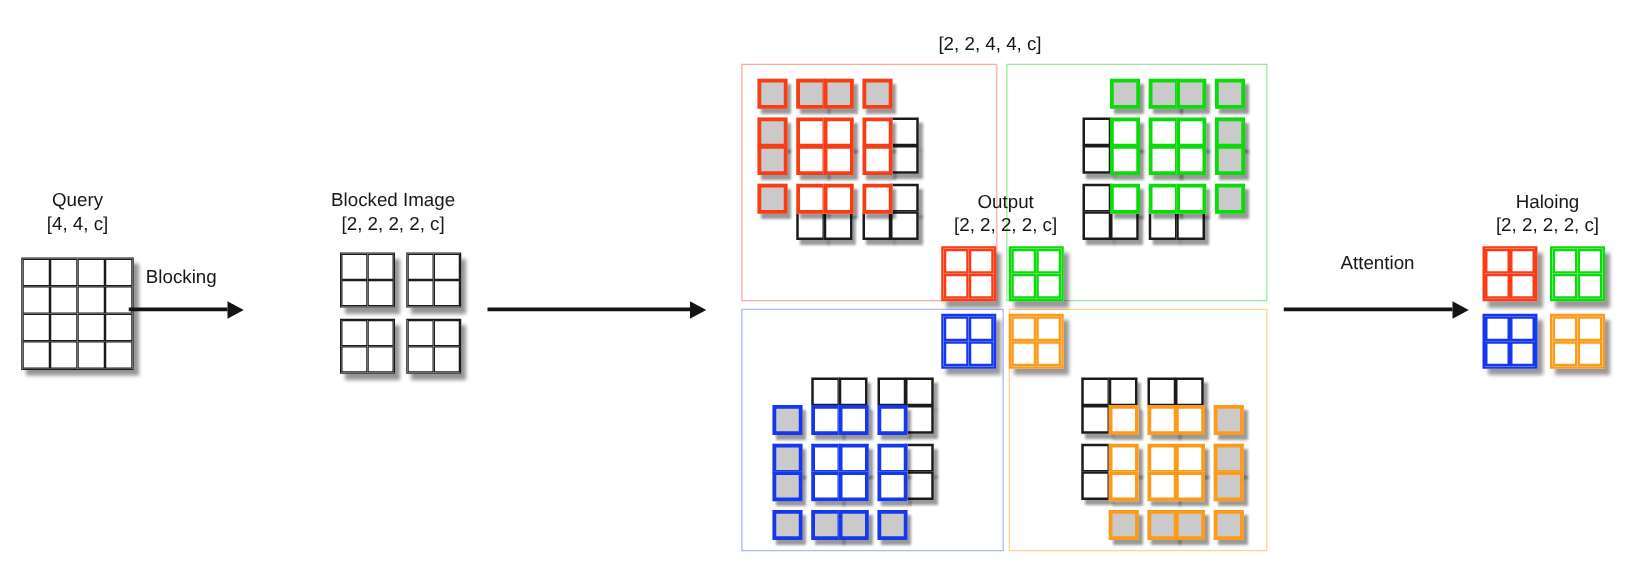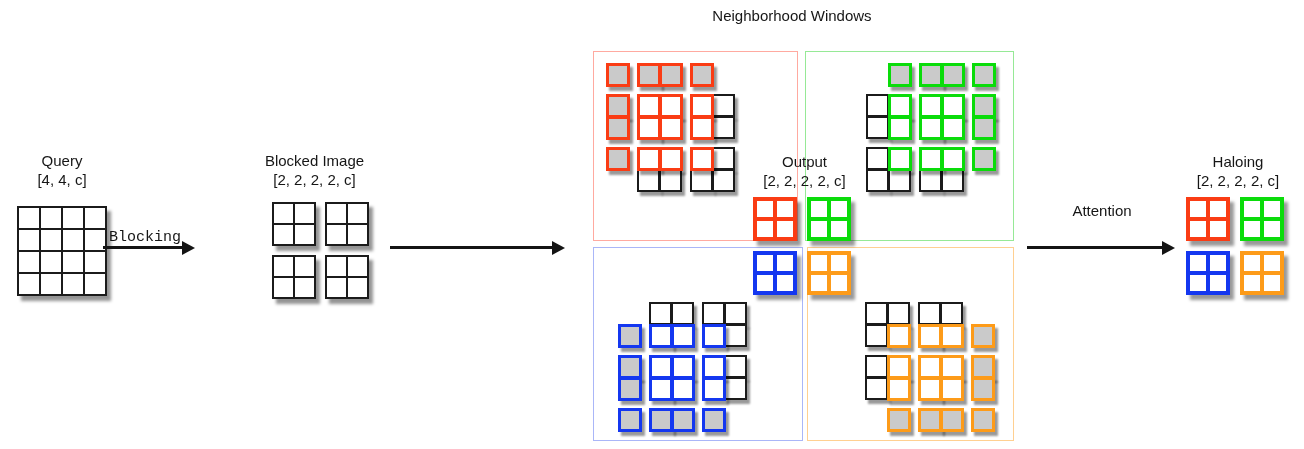--- a/index.html
+++ b/index.html
@@ -64,21 +64,21 @@
       <div class="gcell"></div>
       <div class="gcell"></div>
       <div class="gcell"></div>
       <div class="gcell"></div>
       <div class="gcell"></div>
       <div class="gcell"></div>
       <div class="gcell"></div>
       <div class="gcell"></div>
     </div>
 
-  <div class="lbl" style="left:99px; top:229px; width:92px;font-family:Liberation Mono, monospace;">Blocking</div>
+  <div class="lbl" style="left:99px; top:213px; width:92px;">Blocking</div>
   <div class="arrow" style="left:103px; top:246px; width:79px;"></div>
 
   <div class="lbl" style="left:264px; top:152px; width:101px;">Blocked Image</div>
   <div class="lbl" style="left:264px; top:171px; width:101px;">[2, 2, 2, 2, c]</div>
   <div class="grid grid2" style="left:272px; top:202px;">
       <div class="gcell"></div>
       <div class="gcell"></div>
       <div class="gcell"></div>
       <div class="gcell"></div>
     </div>
@@ -96,21 +96,21 @@
     </div>
   <div class="grid grid2" style="left:325px; top:255px;">
       <div class="gcell"></div>
       <div class="gcell"></div>
       <div class="gcell"></div>
       <div class="gcell"></div>
     </div>
 
   <div class="arrow" style="left:390px; top:246px; width:162px;"></div>
 
-  <div class="lbl" style="left:692px; top:7px; width:200px;">Neighborhood Windows</div>
+  <div class="lbl" style="left:692px; top:27px; width:200px;">[2, 2, 4, 4, c]</div>
 
   <div class="qbox" style="left: 593px; top: 51px; width: 203px; height: 188px; border-color: rgb(255, 170, 160);"></div>
   <div class="qbox" style="left: 805px; top: 51px; width: 207px; height: 188px; border-color: rgb(150, 233, 150);"></div>
   <div class="qbox" style="left: 593px; top: 247px; width: 208px; height: 192px; border-color: rgb(170, 182, 248);"></div>
   <div class="qbox" style="left: 807px; top: 247px; width: 205px; height: 192px; border-color: rgb(255, 208, 145);"></div>
 
   <div class="window" style="left:606px; top:63px;">
       <div class="wcell k" style="left: 106px; top: 31px;"></div>
       <div class="wcell k" style="left: 106px; top: 53px;"></div>
       <div class="wcell k" style="left: 106px; top: 84px;"></div>

